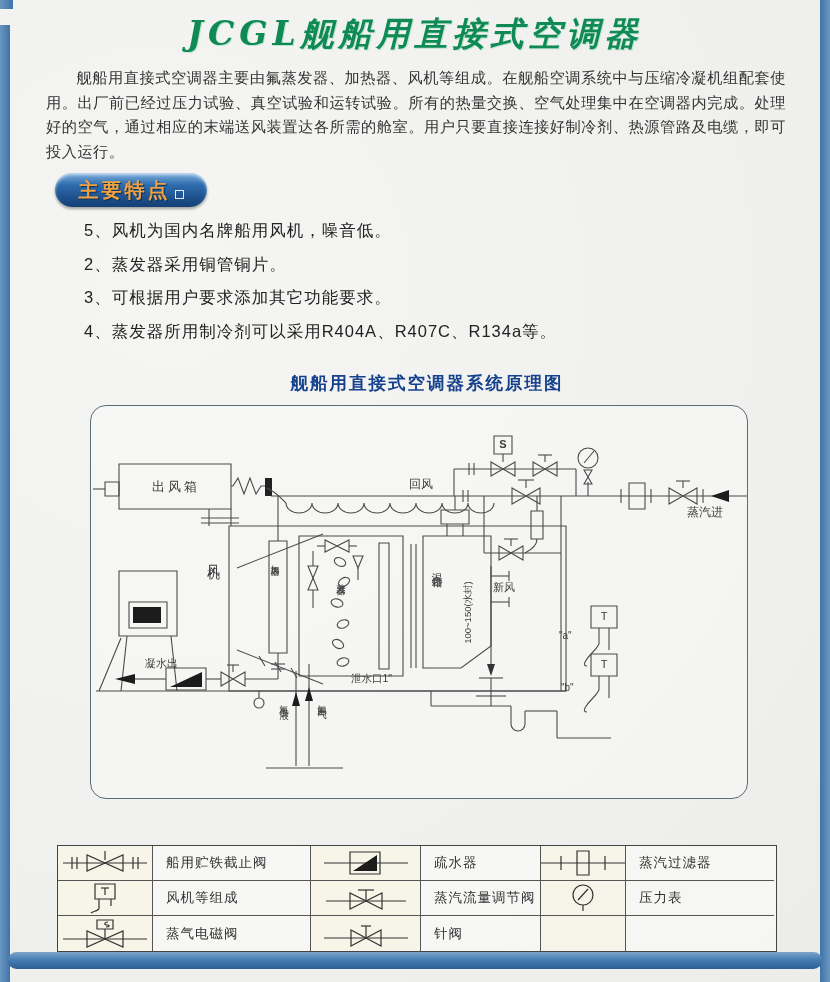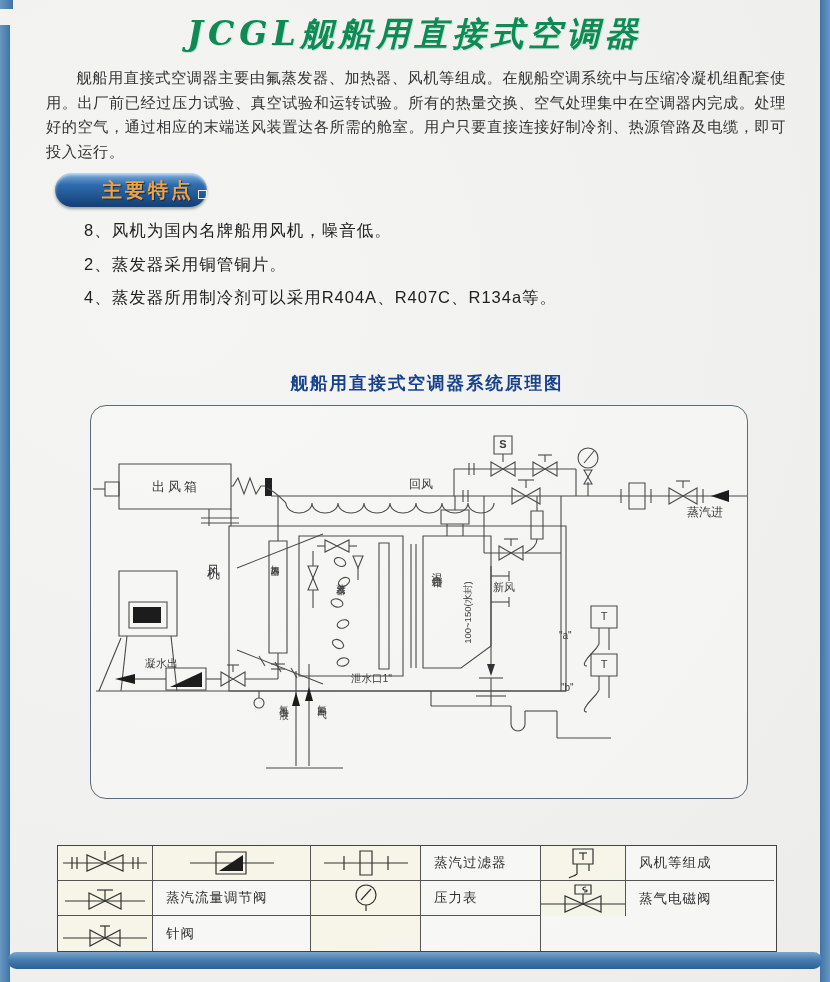--- a/index.html
+++ b/index.html
@@ -13,21 +13,21 @@
   #frame-bottom{left:8px;top:952px;width:814px;height:17px;border-radius:9px;
         background:linear-gradient(180deg,#7da5cb 0%,#477eb2 45%,#2d5f94 100%);}
   #page-title{position:absolute;left:0;top:12px;width:100%;text-align:center;
         font-family:"DejaVu Serif","Liberation Serif",serif;font-style:italic;font-weight:bold;
         font-size:33px;letter-spacing:5px;color:#0f8a55;text-shadow:1px 1px 0 #bfe3d2;}
   #intro{position:absolute;left:46px;top:66px;width:740px;font-size:15.2px;line-height:1.62;
         color:#333;text-align:justify;text-indent:2em;letter-spacing:.5px;}
   #feature-badge{position:absolute;left:55px;top:173px;width:152px;height:34px;border-radius:18px;
         background:linear-gradient(180deg,#7fb0dd 0%,#2e6cae 35%,#123e74 100%);
         box-shadow:0 2px 3px rgba(0,0,0,.35), inset 0 2px 3px rgba(255,255,255,.55);
-        display:flex;align-items:center;justify-content:flex-end;}
+        display:flex;align-items:center;justify-content:center;}
   #feature-badge .txt{color:#efa23f;font-weight:bold;font-size:20px;letter-spacing:3px;
         text-shadow:1px 1px 1px #0b2c55;}
   #feature-badge .dot{width:7px;height:7px;border:1.5px solid #e8e8f2;margin-left:4px;margin-top:8px;}
   #feature-list{position:absolute;left:84px;top:220px;width:620px;list-style:none;margin:0;padding:0;}
   #feature-list li{font-size:16.5px;color:#222;margin-bottom:11.5px;letter-spacing:1px;}
   #diagram-title{position:absolute;left:4px;top:371px;width:100%;text-align:center;font-weight:bold;
         font-size:17.5px;letter-spacing:2px;color:#16418c;padding-left:8px;}
   #diagram-box{position:absolute;left:90px;top:405px;width:656px;height:392px;
         border:1.4px solid #5a6b7a;border-radius:16px;background:rgba(250,250,248,.5);}
   #diagram-box svg{position:absolute;left:0;top:0;}
@@ -58,22 +58,23 @@
   <div id="page-title">JCGL舰船用直接式空调器</div>
 
   <div id="intro">舰船用直接式空调器主要由氟蒸发器、加热器、风机等组成。在舰船空调系统中与压缩冷凝机组配套使用。出厂前已经过压力试验、真空试验和运转试验。所有的热量交换、空气处理集中在空调器内完成。处理好的空气，通过相应的末端送风装置达各所需的舱室。用户只要直接连接好制冷剂、热源管路及电缆，即可投入运行。</div>
 
   <div id="feature-badge">
     <span class="txt">主要特点</span>
     <span class="dot"></span>
   </div>
 
   <ul id="feature-list">
-    <li>8、风机为国内名牌船用风机，噪音低。</li>
+    <li>5、风机为国内名牌船用风机，噪音低。</li>
     <li>2、蒸发器采用铜管铜片。</li>
+    <li>3、可根据用户要求添加其它功能要求。</li>
     <li>4、蒸发器所用制冷剂可以采用R404A、R407C、R134a等。</li>
   </ul>
 
   <div id="diagram-title">舰船用直接式空调器系统原理图</div>
 
   <div id="diagram-box">
     <svg width="656" height="392" viewBox="0 0 656 392" fill="none" stroke="#4a4a4a" stroke-width="1.1">
 
       <g>
         <rect x="28" y="58" width="112" height="45"></rect>
@@ -286,27 +287,29 @@
         <line x1="0" y1="15" x2="84" y2="15"></line>
           <line x1="9" y1="9" x2="9" y2="21"></line>
           <line x1="14" y1="9" x2="14" y2="21"></line>
         <polygon points="24,7 24,23 42,15"></polygon>
           <polygon points="60,7 60,23 42,15"></polygon>
         <line x1="42" y1="12" x2="42" y2="3"></line>
           <line x1="70" y1="9" x2="70" y2="21"></line>
           <line x1="75" y1="9" x2="75" y2="21"></line>
       </svg>
     </div>
+    <div class="cell name">船用贮铁截止阀</div>
     <div class="cell sym">
       <svg width="84" height="30" viewBox="0 0 84 30" fill="none" stroke="#333" stroke-width="1.2">
         <line x1="0" y1="15" x2="84" y2="15"></line>
           <rect x="26" y="4" width="30" height="22"></rect>
         <polygon points="29,23 53,23 53,7" fill="#1c1c1c" stroke="none"></polygon>
       </svg>
     </div>
+    <div class="cell name">疏水器</div>
     <div class="cell sym">
       <svg width="84" height="30" viewBox="0 0 84 30" fill="none" stroke="#333" stroke-width="1.2">
         <line x1="0" y1="15" x2="84" y2="15"></line>
           <line x1="20" y1="8" x2="20" y2="22"></line>
         <rect x="36" y="3" width="12" height="24"></rect>
           <line x1="64" y1="8" x2="64" y2="22"></line>
       </svg>
     </div>
     <div class="cell name">蒸汽过滤器</div>
 

